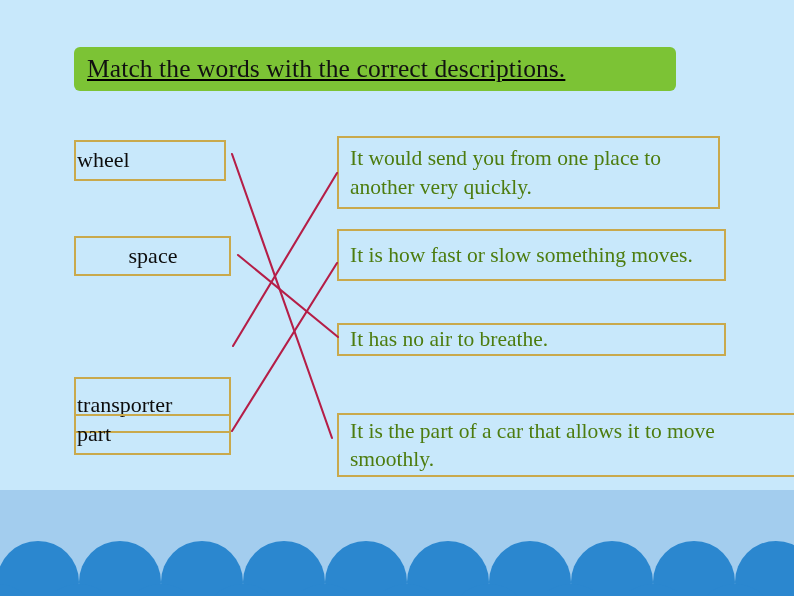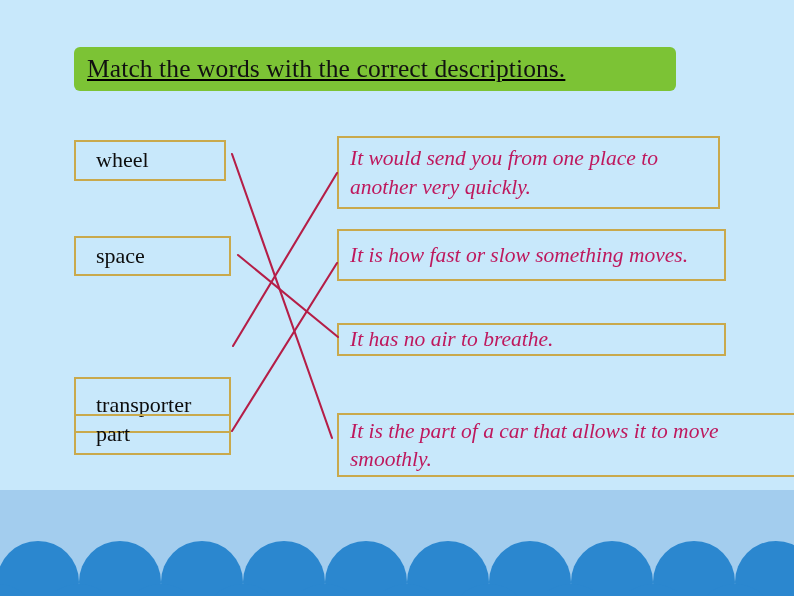--- a/index.html
+++ b/index.html
@@ -64,37 +64,36 @@
   
   .wordbox, .descbox {
     position: absolute;
     box-sizing: border-box;
     border: 2px solid #c9a94c;
     background: transparent;
     display: flex;
     align-items: center;
   }
   .wordbox {
-    padding-left: 20px;
+    padding-left: 1px;
   }
   .wordbox .label {
     font-size: 22px;
     color: #0d0d0d;
     line-height: 1.1;
     white-space: nowrap;
   }
   .descbox {
     padding-left: 11px;
     padding-right: 8px;
   }
   .descbox .label {
     font-size: 21.5px;
-    color: #be185d;
+    color: #4d7c0f;
     line-height: 1.31;
-    font-style: italic;
   }
 
   
   #connectors {
     position: absolute;
     left: 0;
     top: 0;
     width: 794px;
     height: 596px;
     pointer-events: none;
@@ -106,21 +105,21 @@
 <div id="slide">
 
   <div id="title-bar">
     <span class="title-text">Match the words with the correct descriptions.</span>
   </div>
 
   <div class="wordbox" style="left:74px; top:140px; width:152px; height:41px;">
     <span class="label">wheel</span>
   </div>
 
-  <div class="wordbox" style="left:74px; top:236px; width:157px; height:40px;">
+  <div class="wordbox" style="left:74px; top:236px; width:157px; height:40px;justify-content:center;">
     <span class="label">space</span>
   </div>
 
   <div class="wordbox" style="left:74px; top:330px; width:157px; height:56px;margin-top:47px;">
     <span class="label">transporter</span>
   </div>
 
   <div class="wordbox" style="left:74px; top:414px; width:157px; height:41px;">
     <span class="label">part</span>
   </div>

